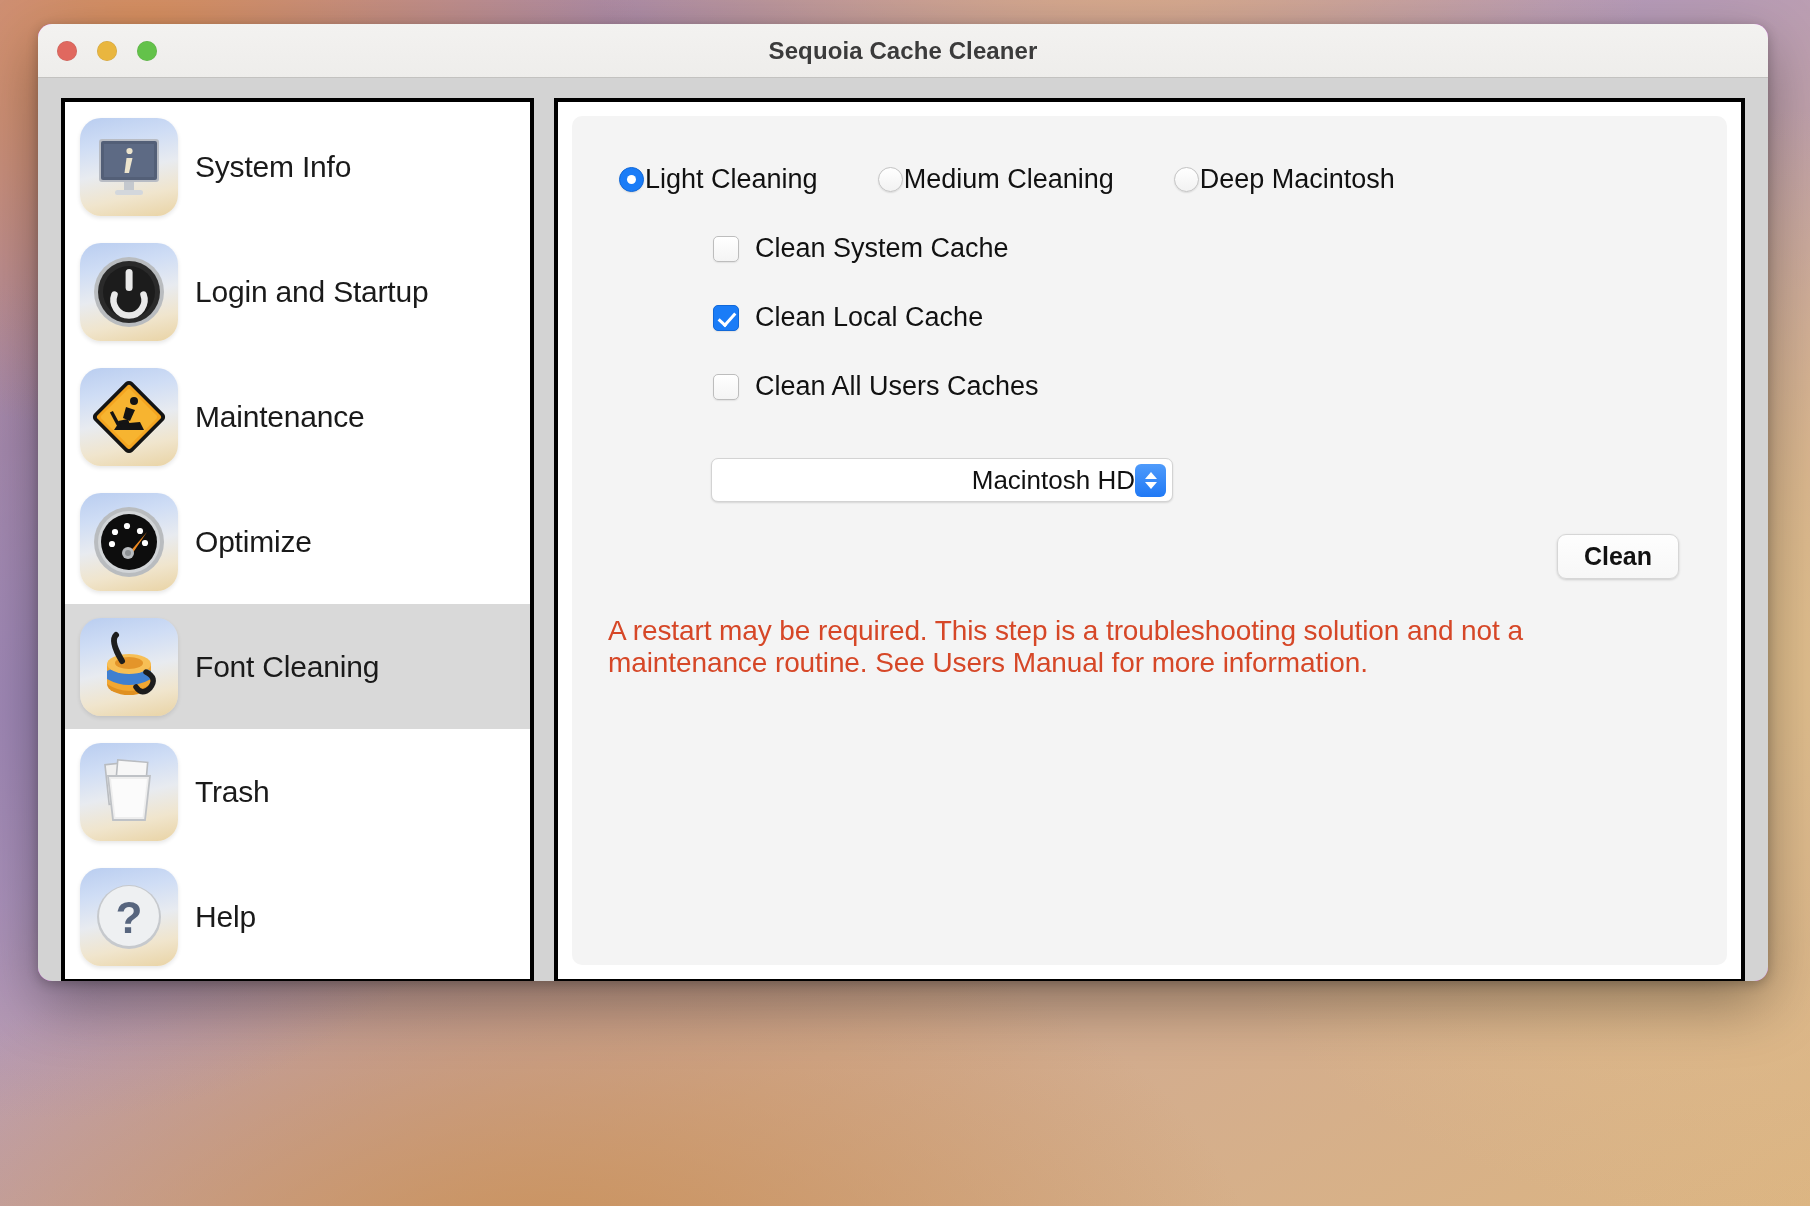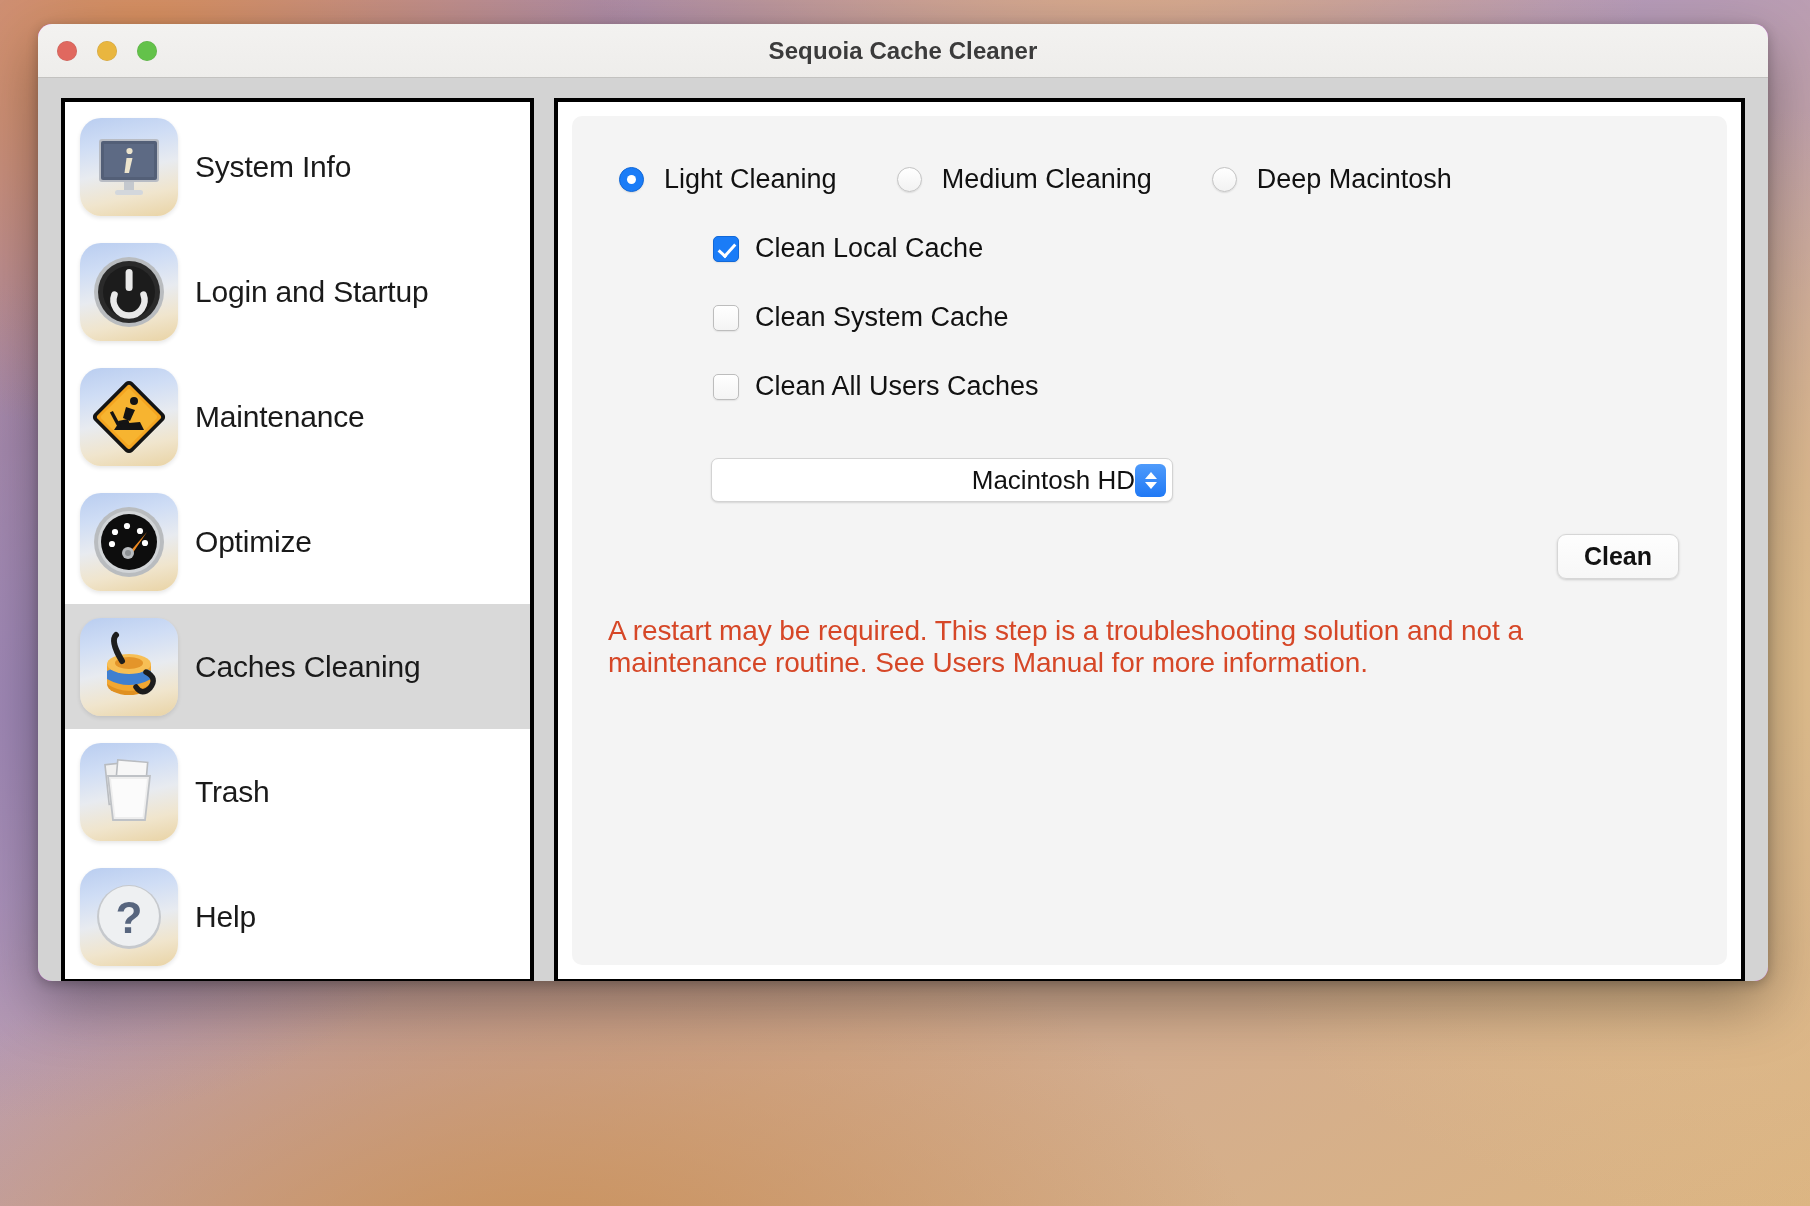--- a/index.html
+++ b/index.html
@@ -143,21 +143,21 @@
   .radio-row {
     display: flex;
     align-items: center;
     gap: 0;
     margin-left: 11px;
     margin-bottom: 38px;
   }
   .radio-item {
     display: flex;
     align-items: center;
-    gap: 20px;
+    gap: 1px;
     cursor: default;
   }
   .radio-item + .radio-item { margin-left: 60px; }
   .radio {
     width: 25px; height: 25px;
     border-radius: 50%;
     background: linear-gradient(180deg,#ffffff,#f2f2f2);
     border: 1px solid #c3c3c3;
     box-shadow: 0 1px 1.5px rgba(0,0,0,0.10);
     flex: 0 0 25px;
@@ -383,21 +383,21 @@
           <svg width="80" height="80" viewBox="0 0 80 80">
             <ellipse cx="40" cy="57" rx="22" ry="11" fill="#e09020"></ellipse>
             <path d="M18 37 q22 -14 44 0 v20 q-22 14 -44 0 z" fill="#f2a731"></path>
             <path d="M18 44 q22 -12 44 0 v8 q-22 12 -44 0 z" fill="#3f7fd0"></path>
             <ellipse cx="40" cy="37" rx="22" ry="10" fill="#f7bf55"></ellipse>
             <ellipse cx="40" cy="36" rx="14" ry="6" fill="#e4952a"></ellipse>
             <path d="M33 34 q-12 -20 -6 -26" fill="none" stroke="#1d1d1d" stroke-width="6" stroke-linecap="round"></path>
             <path d="M57 45 q12 6 4 16 q-8 8 -14 -1" fill="none" stroke="#1d1d1d" stroke-width="5.5" stroke-linecap="round"></path>
           </svg>
         </div>
-        <div class="side-label">Caches Cleaning</div>
+        <div class="side-label">Font Cleaning</div>
       </div>
 
       <div class="side-item">
         <div class="tile">
           <svg width="80" height="80" viewBox="0 0 80 80">
             <g stroke="#b9bcc0" stroke-width="1.6">
               <rect x="18" y="11" width="30" height="40" fill="#f0f0f0" transform="rotate(-6 33 31)"></rect>
               <rect x="27" y="9" width="30" height="40" fill="#f7f7f7" transform="rotate(5 42 29)"></rect>
             </g>
             <path d="M19 24 h42 l-5 44 h-32 z" fill="#eeeeee" stroke="#bfc2c6" stroke-width="1.8"></path>
@@ -433,26 +433,26 @@
             <span class="ctl-label">Medium Cleaning</span>
           </div>
           <div class="radio-item">
             <span class="radio"></span>
             <span class="ctl-label">Deep Macintosh</span>
           </div>
         </div>
 
         <div class="check-list">
           <div class="check-row">
+            <span class="cbox"></span>
+            <span class="ctl-label">Clean System Cache</span>
+          </div>
+          <div class="check-row">
             <span class="cbox on"></span>
             <span class="ctl-label">Clean Local Cache</span>
-          </div>
-          <div class="check-row">
-            <span class="cbox"></span>
-            <span class="ctl-label">Clean System Cache</span>
           </div>
           <div class="check-row">
             <span class="cbox"></span>
             <span class="ctl-label">Clean All Users Caches</span>
           </div>
         </div>
 
         <div class="popup-wrap">
           <div class="popup">
             <span class="popup-value">Macintosh HD</span>

